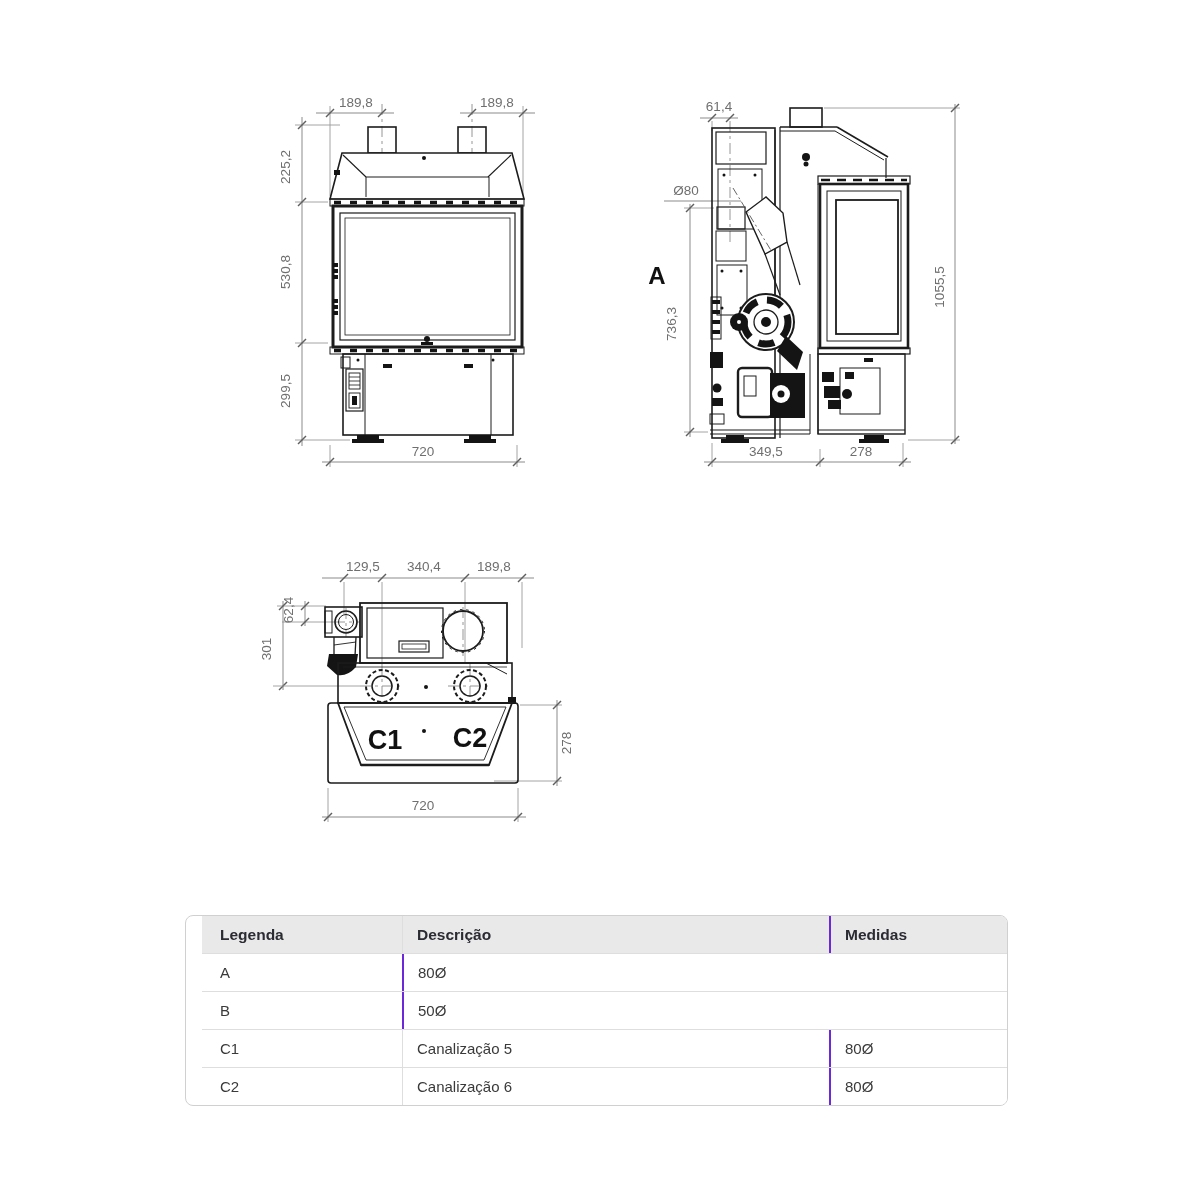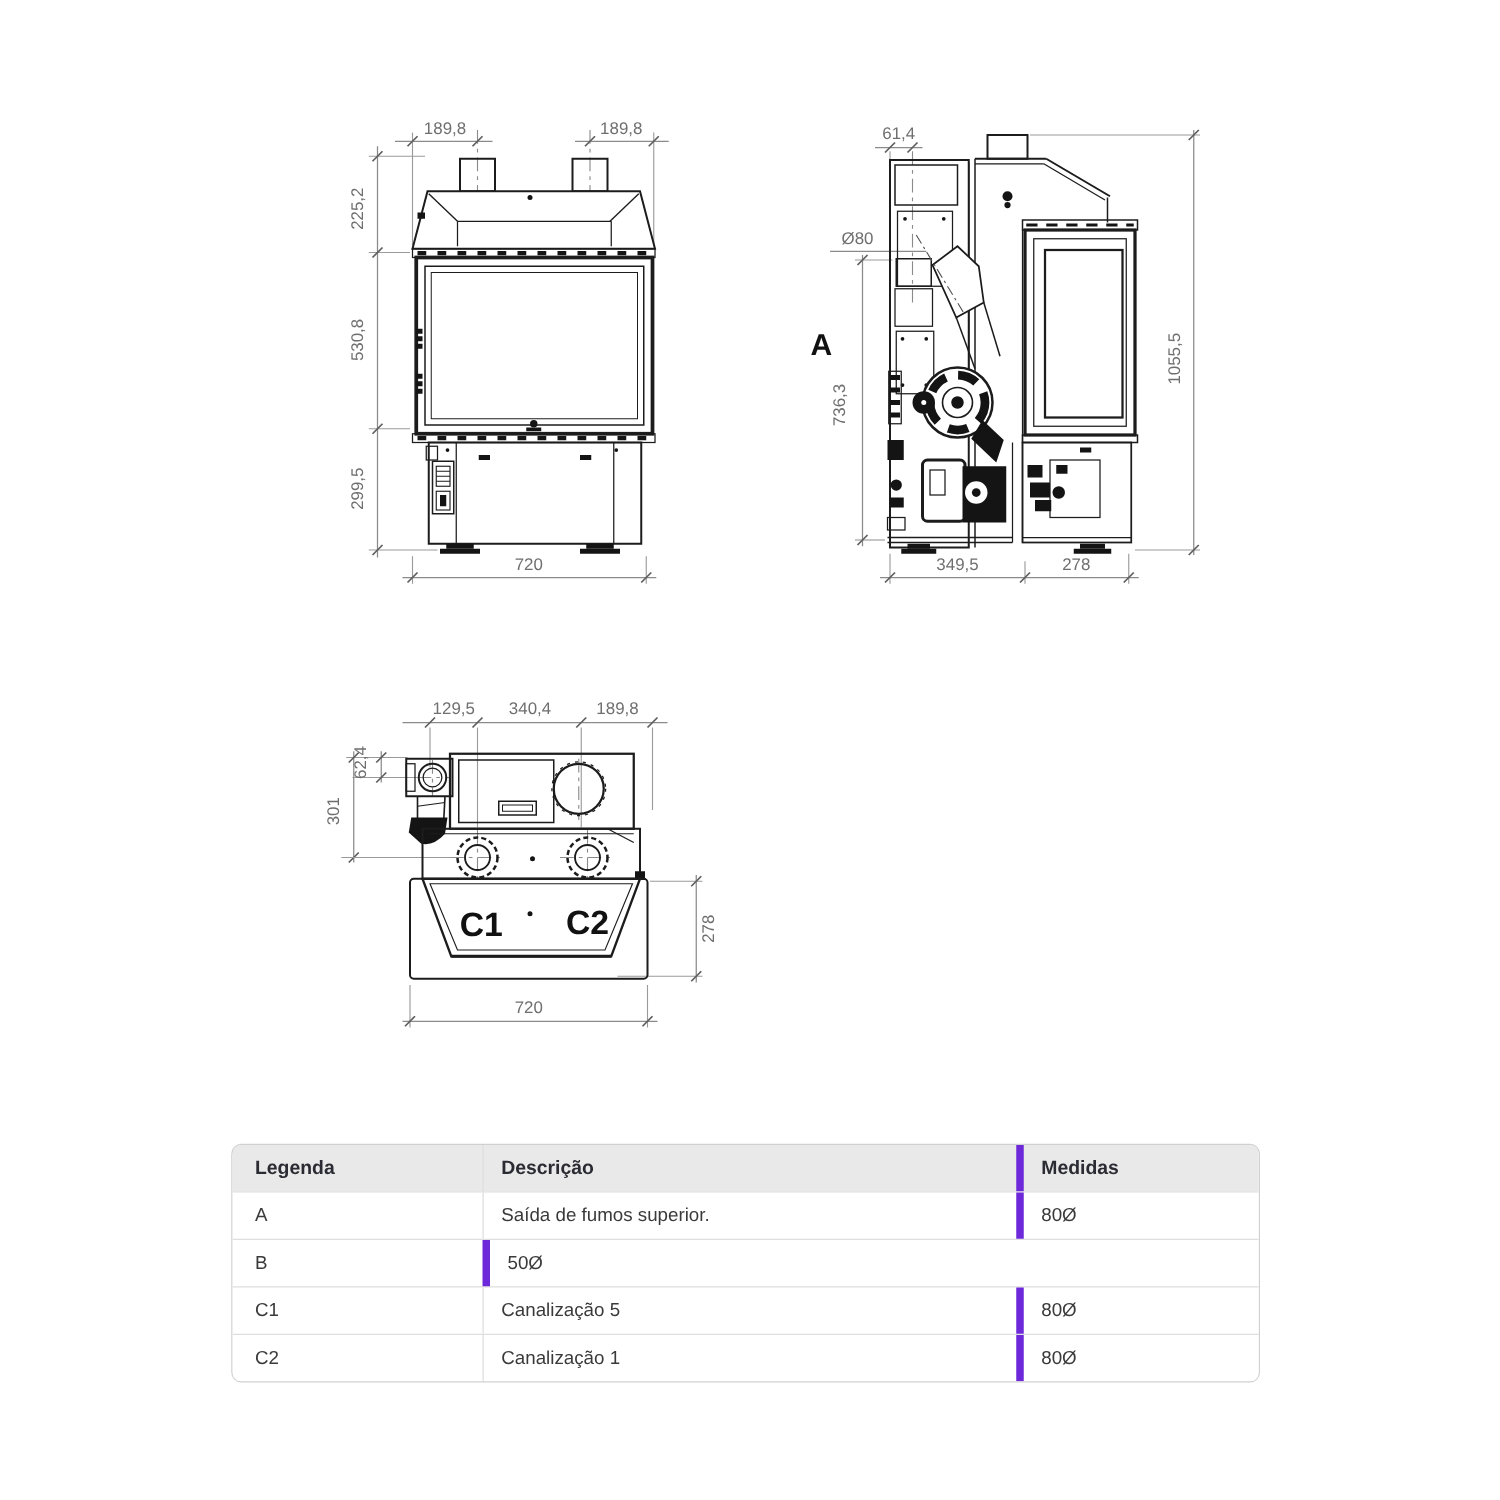--- a/index.html
+++ b/index.html
@@ -17,26 +17,26 @@
   .cc {stroke:#555;stroke-width:0.9;fill:none;stroke-dasharray:8 3 2 3;}
   .tick{stroke:#5f5f5f;stroke-width:1.4;fill:none;}
   .dimtxt{fill:#6f6f6f;font-size:13.5px;font-family:"Liberation Sans",sans-serif;}
   .lbl{fill:#111;font-weight:bold;font-family:"Liberation Sans",sans-serif;}
   .dashband{stroke:#141414;stroke-width:3.5;stroke-dasharray:7 9;fill:none;}
 
   
   .legend-table{position:absolute;left:185px;top:915px;width:823px;
     border:1px solid #d0d0d0;border-radius:8px;overflow:hidden;
     font-size:15px;color:#3a3a3a;background:#fff;box-sizing:border-box;}
-  .trow{display:flex;height:37px;border-top:1px solid #dedede;background:#fff;}
+  .trow{display:flex;height:37px;border-top:1px solid #dedede;background:#fff;margin-left:16px;}
   .trow.thead{border-top:none;background:#e9e9e9;color:#2b2b33;font-weight:600;font-size:15.5px;}
   .tc{display:flex;align-items:center;box-sizing:border-box;}
   .tc.c1{width:200px;padding-left:18px;}
   .tc.c2{width:427px;padding-left:14px;border-left:1px solid #dedede;}
-  .tc.c3{flex:1;padding-left:14px;border-left:6px solid #6d28d9;}
+  .tc.c3{flex:1;padding-left:14px;border-left:2px solid #6d28d9;}
 </style>
 </head>
 <body>
 
 <div class="canvas">
 <svg width="1200" height="900" viewBox="0 0 1200 900">
 
   <g>
     <g>
       <line class="e" x1="330" y1="106" x2="330" y2="196"></line>
@@ -325,31 +325,30 @@
 </svg>
 
 <div class="legend-table">
   <div class="trow thead">
     <div class="tc c1">Legenda</div>
     <div class="tc c2">Descrição</div>
     <div class="tc c3">Medidas</div>
   </div>
   <div class="trow">
     <div class="tc c1">A</div>
-    <div class="tc c2">Saída de fumos superior.</div>
     <div class="tc c3">80Ø</div>
   </div>
   <div class="trow">
     <div class="tc c1">B</div>
     <div class="tc c3">50Ø</div>
   </div>
   <div class="trow">
     <div class="tc c1">C1</div>
     <div class="tc c2">Canalização 5</div>
     <div class="tc c3">80Ø</div>
   </div>
   <div class="trow">
     <div class="tc c1">C2</div>
-    <div class="tc c2">Canalização 1</div>
+    <div class="tc c2">Canalização 6</div>
     <div class="tc c3">80Ø</div>
   </div>
 </div>
 </div>
 
 </body></html>

